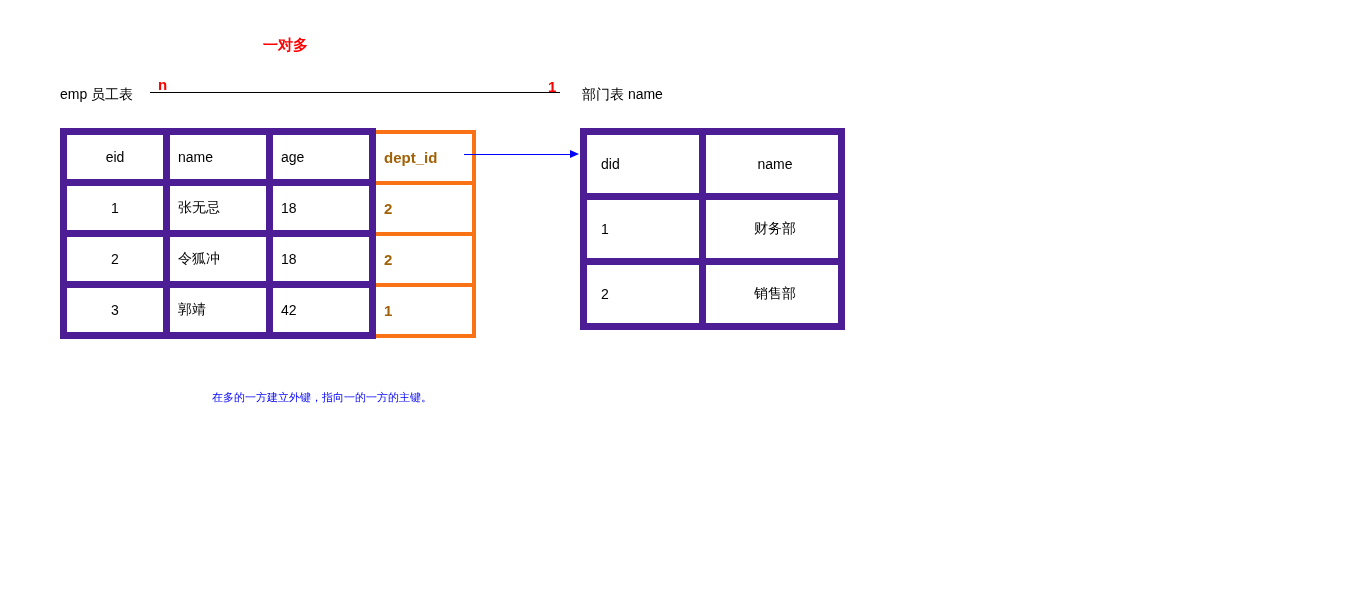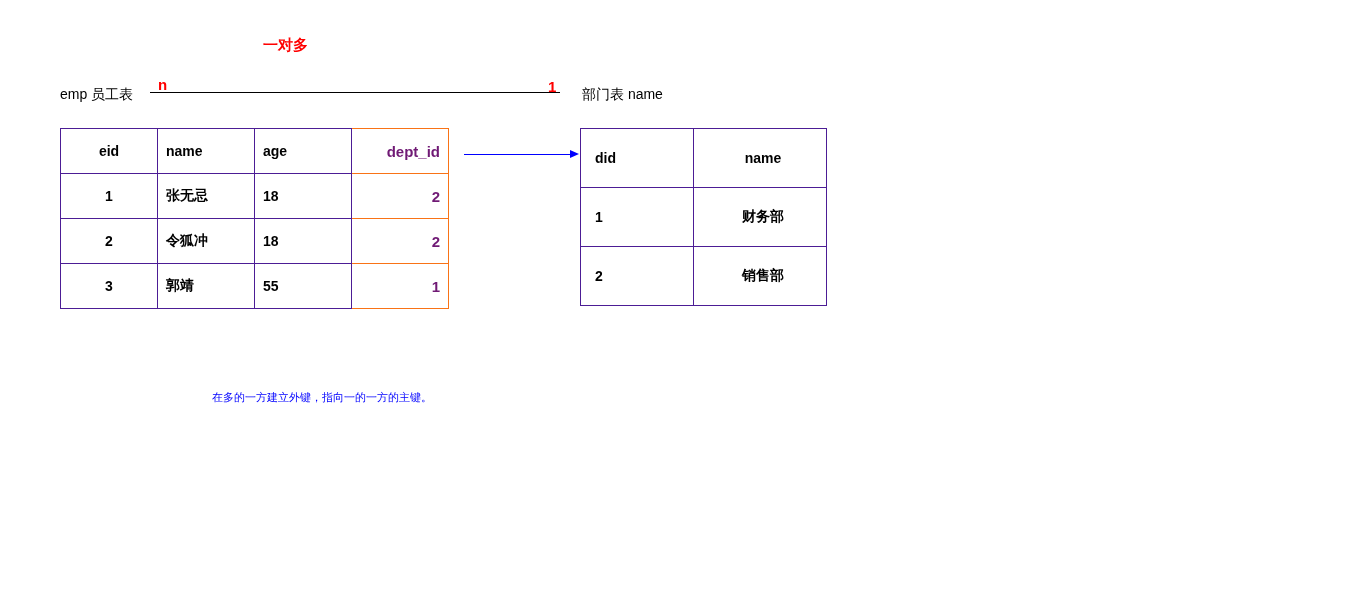--- a/index.html
+++ b/index.html
@@ -32,34 +32,34 @@
     position: absolute;
     color: #ff0000;
     font-weight: bold;
     font-size: 15px;
   }
   table.db {
     position: absolute;
     border-collapse: collapse;
   }
   table.db td, table.db th {
-    border: 1px solid #4c1d95;
+    border: 7px solid #4c1d95;
     padding: 10px 8px;
     min-width: 80px;
-    font-weight: bold;
+    font-weight: normal;
     text-align: left;
   }
   table.emp td, table.emp th {
     height: 24px;
   }
   table.emp .fk {
-    border: 1px solid #f97316;
-    color: #701a75;
+    border: 4px solid #f97316;
+    color: #a16207;
     font-weight: bold;
-    text-align: right;
+    text-align: left;
     font-size: 15px;
   }
   table.emp th.fk {
     font-weight: bold;
   }
   table.emp td.eid, table.emp th.eid { text-align: center; }
   table.emp td.age, table.emp th.age { }
   table.dept td, table.dept th {
     height: 38px;
     text-align: left;
@@ -112,21 +112,21 @@
   </tr>
   <tr>
     <td class="eid">2</td>
     <td>令狐冲</td>
     <td class="age">18</td>
     <td class="fk">2</td>
   </tr>
   <tr>
     <td class="eid">3</td>
     <td>郭靖</td>
-    <td class="age">55</td>
+    <td class="age">42</td>
     <td class="fk">1</td>
   </tr>
 </tbody>
   </table>
 
 <div class="arrow-line" style="left:464px; top:154px; width:106px;"></div>
 <div class="arrow-head" style="left:570px; top:150px;"></div>
 
 <table class="db dept" style="left:580px; top:128px;">
   <tbody>

